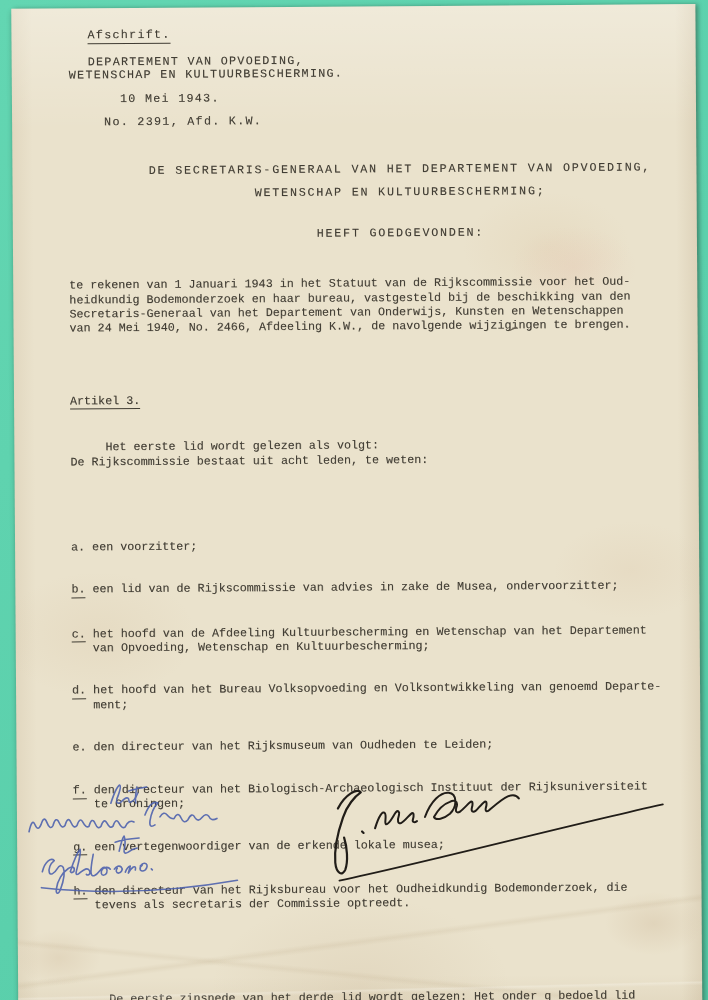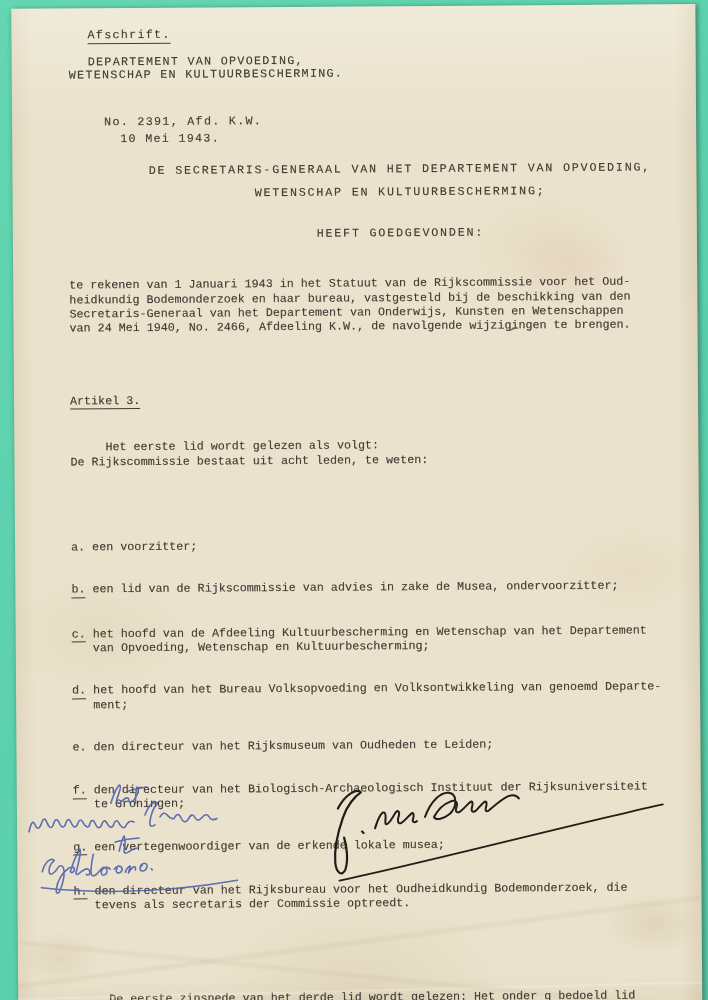--- a/index.html
+++ b/index.html
@@ -55,21 +55,21 @@
 </style>
 </head>
 <body>
 
 <div class="stage">
   <div class="paper">
 
     <div class="typed hdr" style="left:76px;top:20px;"><span class="u">Afschrift.</span></div>
     <div class="typed hdr" style="left:76px;top:47px;">DEPARTEMENT VAN OPVOEDING,</div>
     <div class="typed hdr" style="left:57px;top:60px;">WETENSCHAP EN KULTUURBESCHERMING.</div>
-    <div class="typed hdr" style="left:108px;top:84px;margin-top:40px;">10 Mei 1943.</div>
+    <div class="typed hdr" style="left:108px;top:84px;">10 Mei 1943.</div>
     <div class="typed hdr" style="left:92px;top:107px;">No. 2391, Afd. K.W.</div>
 
     <div class="typed titleline" style="left:95px;top:156px;width:585px;text-align:center;">DE SECRETARIS-GENERAAL VAN HET DEPARTEMENT VAN OPVOEDING,</div>
     <div class="typed titleline" style="left:95px;top:179px;width:585px;text-align:center;">WETENSCHAP EN KULTUURBESCHERMING;</div>
     <div class="typed titleline" style="left:95px;top:220px;width:585px;text-align:center;">HEEFT GOEDGEVONDEN:</div>
 
     <div class="body-col">
       <p class="block">te rekenen van 1 Januari 1943 in het Statuut van de Rijkscommissie voor het Oud-
 heidkundig Bodemonderzoek en haar bureau, vastgesteld bij de beschikking van den
 Secretaris-Generaal van het Departement van Onderwijs, Kunsten en Wetenschappen

